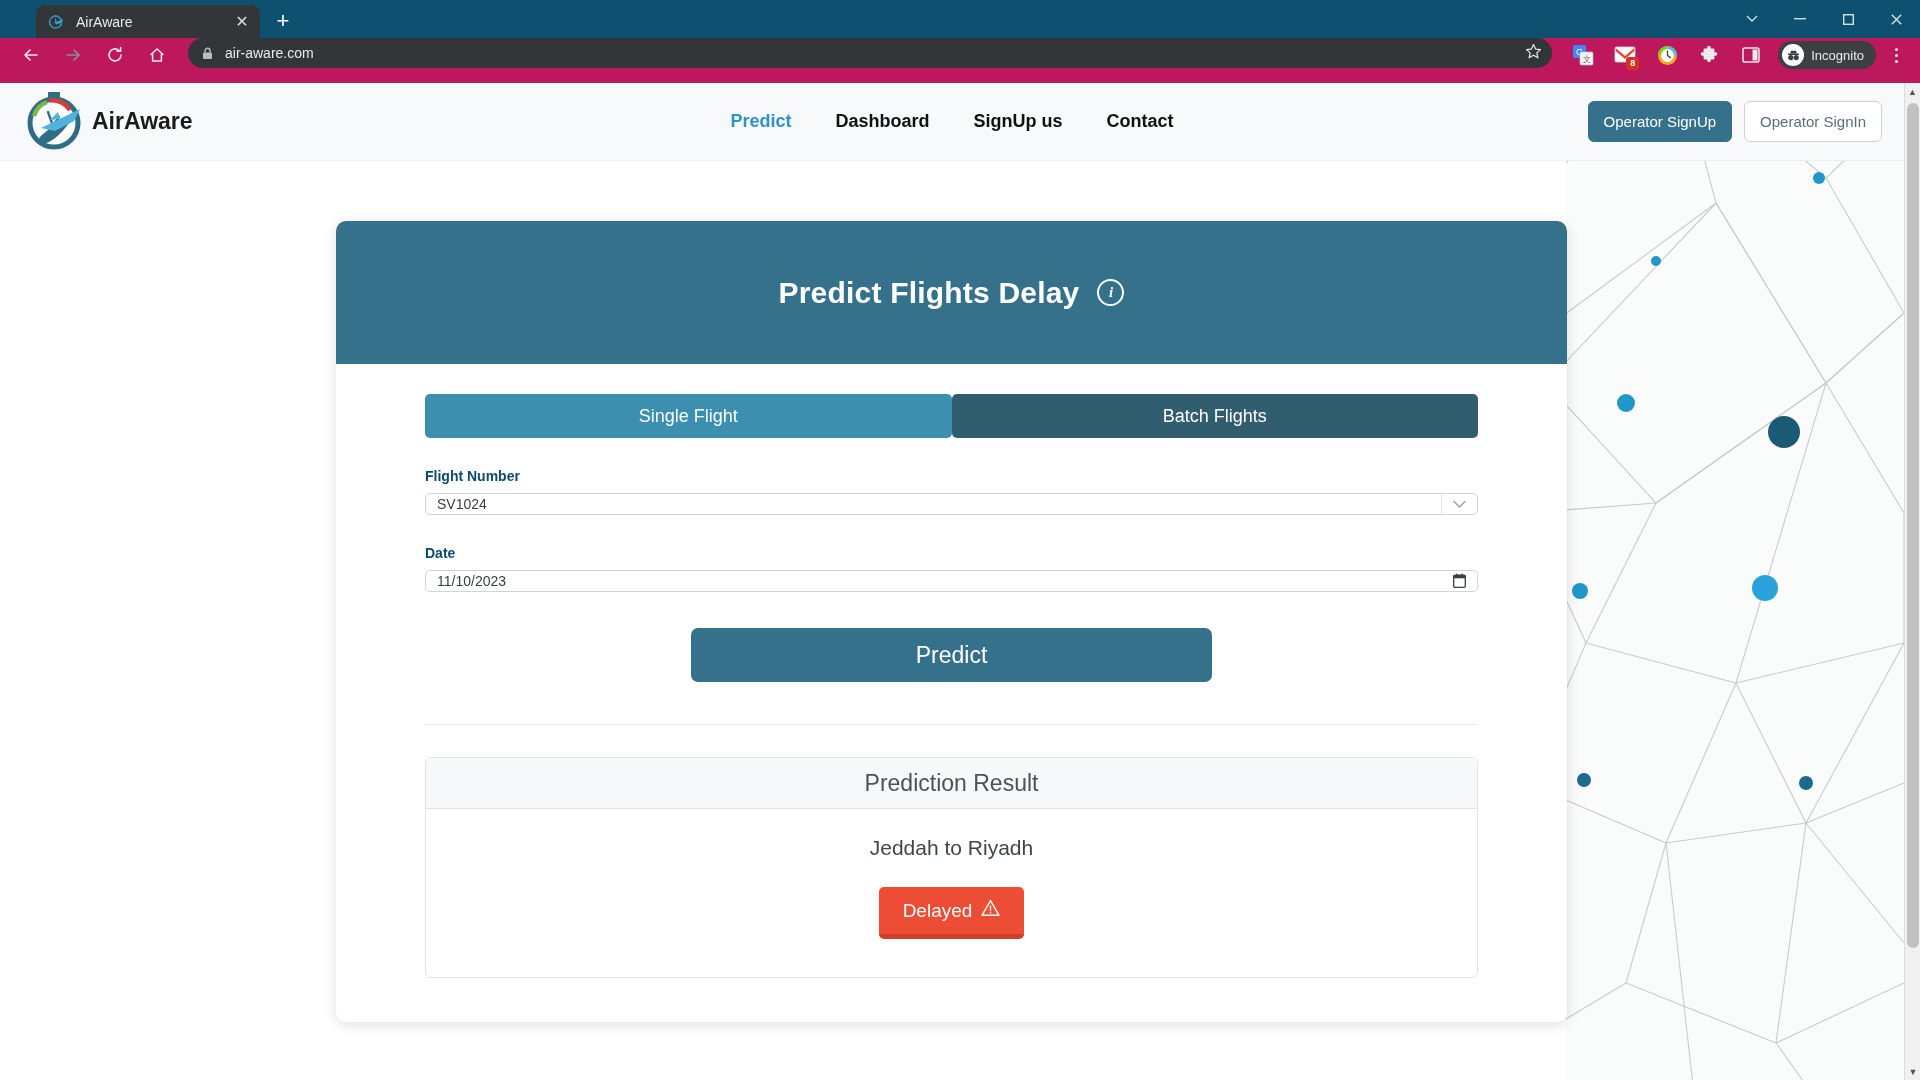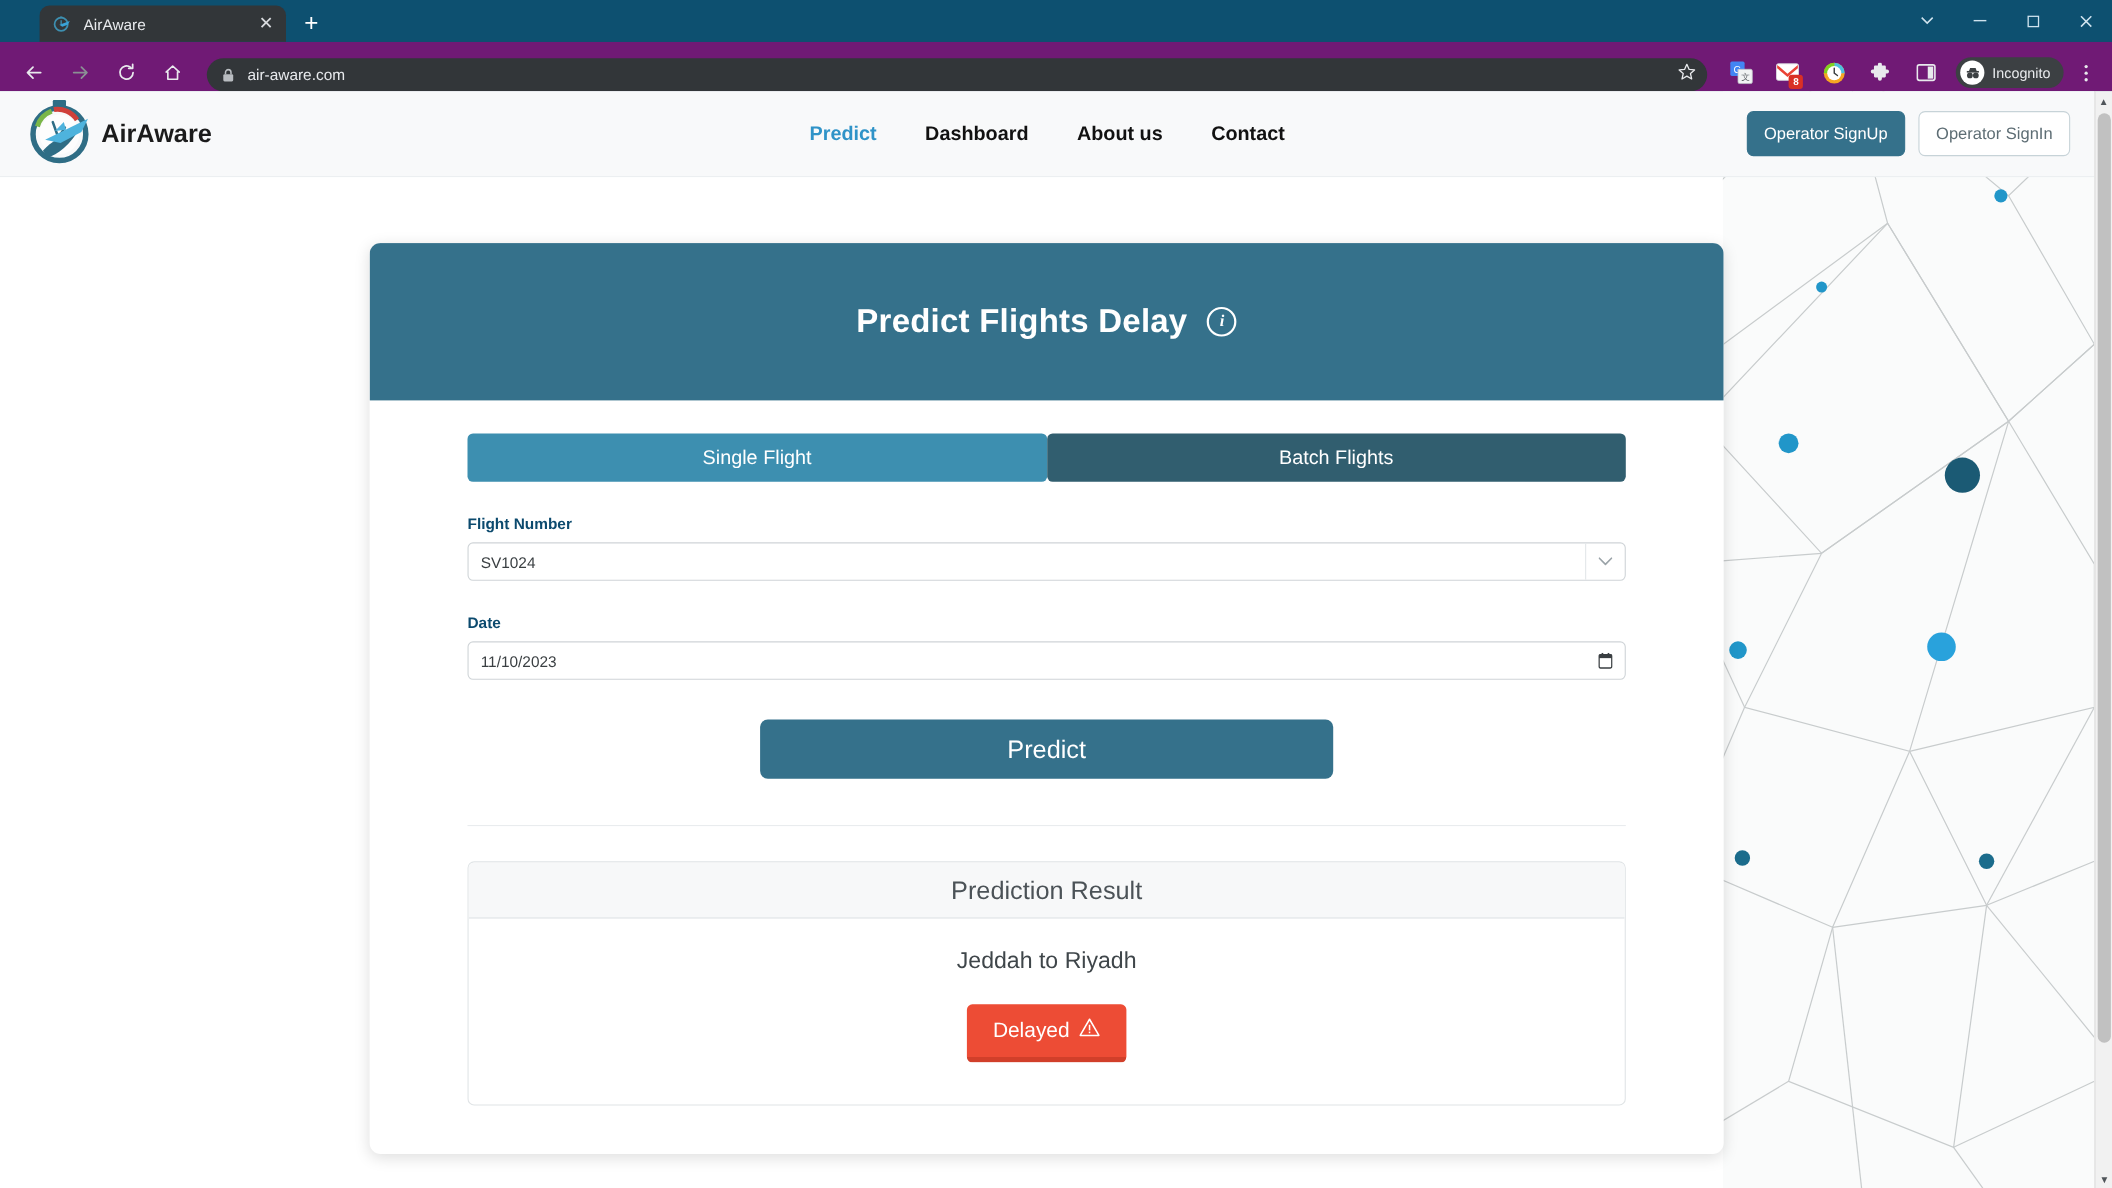--- a/index.html
+++ b/index.html
@@ -41,22 +41,22 @@
   .wincontrols {
     position: absolute; right: 0; top: 0; height: 38px;
     display: flex; align-items: center;
   }
   .wc {
     width: 48px; height: 38px; display: flex; align-items: center;
     justify-content: center; color: #cfe3ee; font-size: 13px;
   }
 
   .toolbar {
-    height: 45px; background: #701a75;
-    display: flex; align-items: flex-end; padding: 0 10px;
+    height: 45px; background: #be185d;
+    display: flex; align-items: flex-start; padding: 0 10px;
   }
   .tb-icon {
     width: 34px; height: 34px; border-radius: 50%;
     display: flex; align-items: center; justify-content: center;
     color: #e8eaed; flex: 0 0 auto; margin: 0 4px;
   }
   .omnibox {
     flex: 1; height: 30px; background: #323639; border-radius: 16px;
     display: flex; align-items: center; padding: 0 14px; margin: 0 10px;
     position: relative;
@@ -167,21 +167,21 @@
     font-size: 18px; color: #fff; cursor: pointer;
     font-family: "Liberation Sans", sans-serif;
   }
   .seg.left  { background: #3d8fb0; }
   .seg.right { background: #315e6f; }
 
   .field-label {
     font-size: 14px; color: #0c4a6e; margin: 30px 0 9px 0; font-weight: bold;
   }
   .control {
-    height: 35px; border: 1px solid #cfd4d7; border-radius: 5px;
+    height: 22px; border: 1px solid #cfd4d7; border-radius: 5px;
     background: #fff; display: flex; align-items: center;
     padding: 0 0 0 11px; position: relative;
   }
   .control .val { font-size: 14px; color: #3a3f42; }
   .select-caret {
     position: absolute; right: 0; top: 0; height: 100%;
     width: 36px; display: flex; align-items: center; justify-content: center;
     border-left: 1px solid #e3e7e9; color: #9aa3a8;
   }
   .date-ico {
@@ -426,21 +426,21 @@
               <path d="M19 40 L58 21 L52 33 L33 43 Z" fill="#4eb3dd"></path>
               <path d="M28 32 L36 24 L38 31 Z" fill="#4eb3dd"></path>
             </svg>
           </span>
           <span class="brand-name">AirAware</span>
         </div>
 
         <div class="nav">
           <a href="#" class="active">Predict</a>
           <a href="#">Dashboard</a>
-          <a href="#">About us</a>
+          <a href="#">SignUp us</a>
           <a href="#">Contact</a>
         </div>
 
         <div class="auth">
           <button class="btn-signup">Operator SignUp</button>
           <button class="btn-signin">Operator SignIn</button>
         </div>
       </div>
 
       <div class="card">

